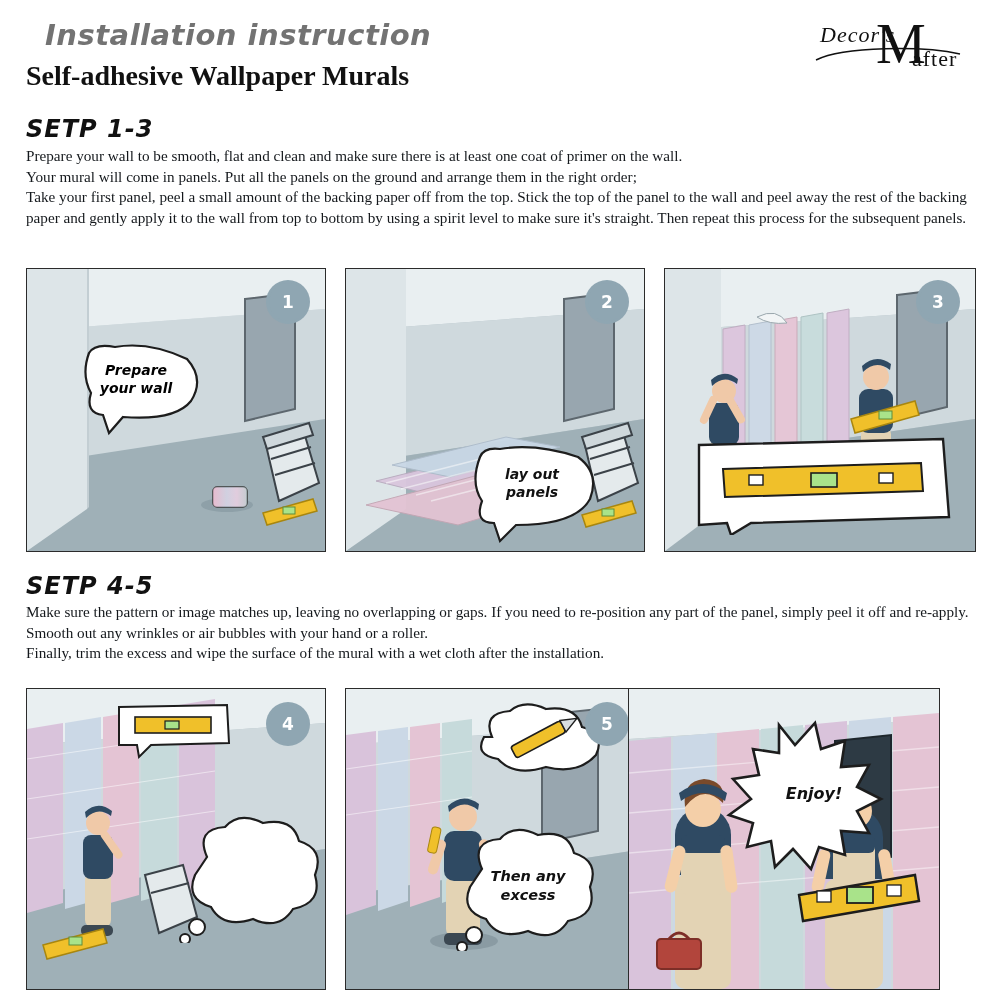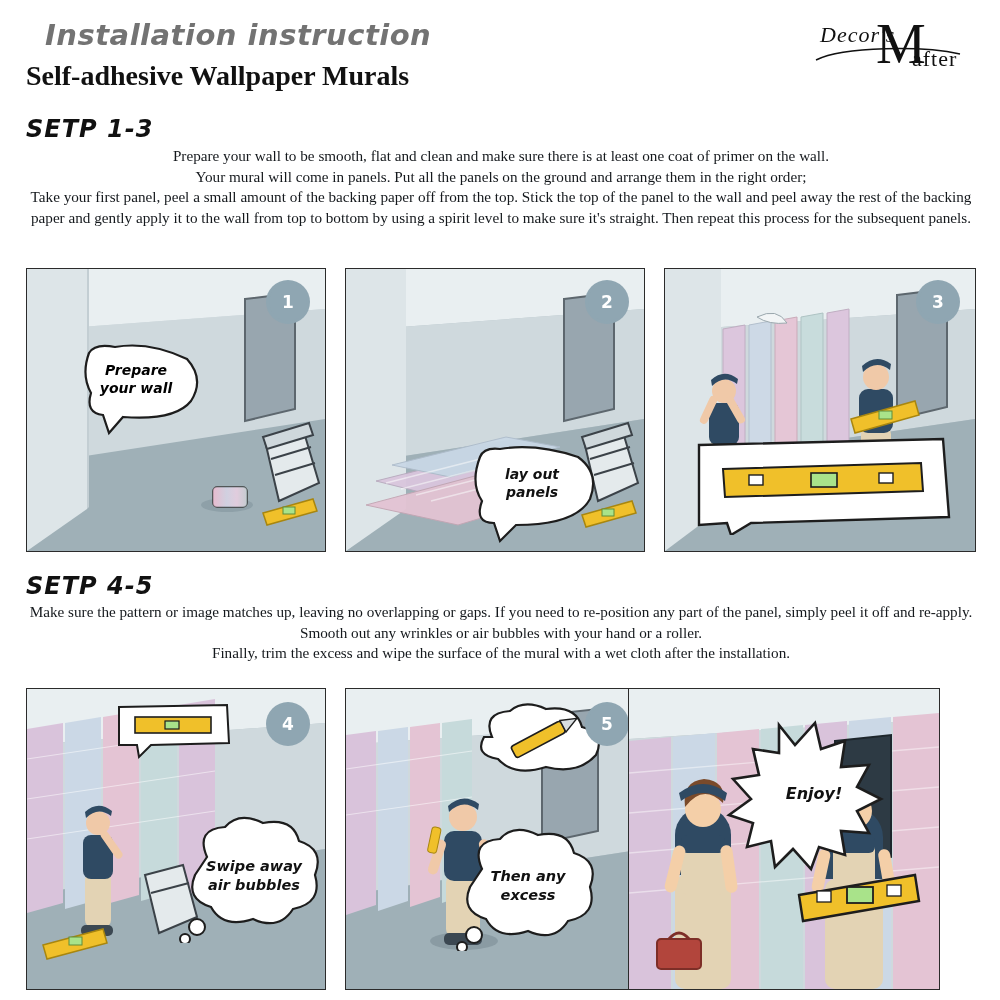--- a/index.html
+++ b/index.html
@@ -55,21 +55,20 @@
     position:absolute;
     font-family:"DejaVu Sans", sans-serif;
     font-style:italic;font-weight:bold;
     font-size:24px;letter-spacing:1px;color:#111;
   }
   .para{
     position:absolute;
     font-family:"Liberation Serif", serif;
     font-size:15.2px;line-height:20.5px;color:#14181c;
     width:950px;
-    text-align:center;
   }
 
   
   .panel{
     position:absolute;
     border:1px solid #2b2b2b;
     overflow:hidden;
     background:#b9c6cb;
   }
   
@@ -298,22 +297,20 @@
       <polygon points="4,6 112,4 114,42 36,44 24,56 22,44 4,44" fill="#ffffff" stroke="#1d1d1d" stroke-width="2"></polygon>
       <rect x="20" y="16" width="76" height="16" fill="#f0c02a" stroke="#1d1d1d" stroke-width="1.6"></rect>
       <rect x="50" y="20" width="14" height="8" fill="#a9e38a" stroke="#1d1d1d" stroke-width="1.2"></rect>
     </svg>
 
     <svg style="position:absolute;left:150px;top:126px;width:152px;height:128px;">
       <path d="M30 42 Q18 14 48 12 Q62 -4 86 8 Q116 2 122 26 Q148 34 138 60 Q146 88 116 94 Q102 116 76 104 Q46 114 34 92 Q8 84 18 60 Z" fill="#ffffff" stroke="#1d1d1d" stroke-width="2.2"></path>
       <circle cx="20" cy="112" r="8" fill="#fff" stroke="#1d1d1d" stroke-width="2"></circle>
       <circle cx="8" cy="124" r="5" fill="#fff" stroke="#1d1d1d" stroke-width="2"></circle>
     </svg>
-    <div style="position:absolute;left:162px;top:168px;width:130px;text-align:center;font-family:'DejaVu Sans',sans-serif;font-style:italic;font-weight:bold;font-size:14.5px;line-height:19px;color:#111;white-space:pre-line;">Swipe away
-air bubbles</div>
 
     <div class="badge" style="right:18px;top:16px;">4</div>
   </div>
 
   <div class="panel" style="left:345px;top:688px;width:298px;height:300px;">
     <svg viewBox="0 0 298 300" style="position:absolute;inset:0;width:100%;height:100%;">
       <polygon points="0,0 298,0 298,34 0,56" fill="#e9eff1"></polygon>
       <polygon points="0,56 298,34 298,160 0,206" fill="#cfd9dd"></polygon>
       <polygon points="0,206 298,160 298,300 0,300" fill="#9fb0b7"></polygon>
       <polygon points="196,26 252,20 252,142 196,154" fill="#98a6af" stroke="#5d676e" stroke-width="2"></polygon>

